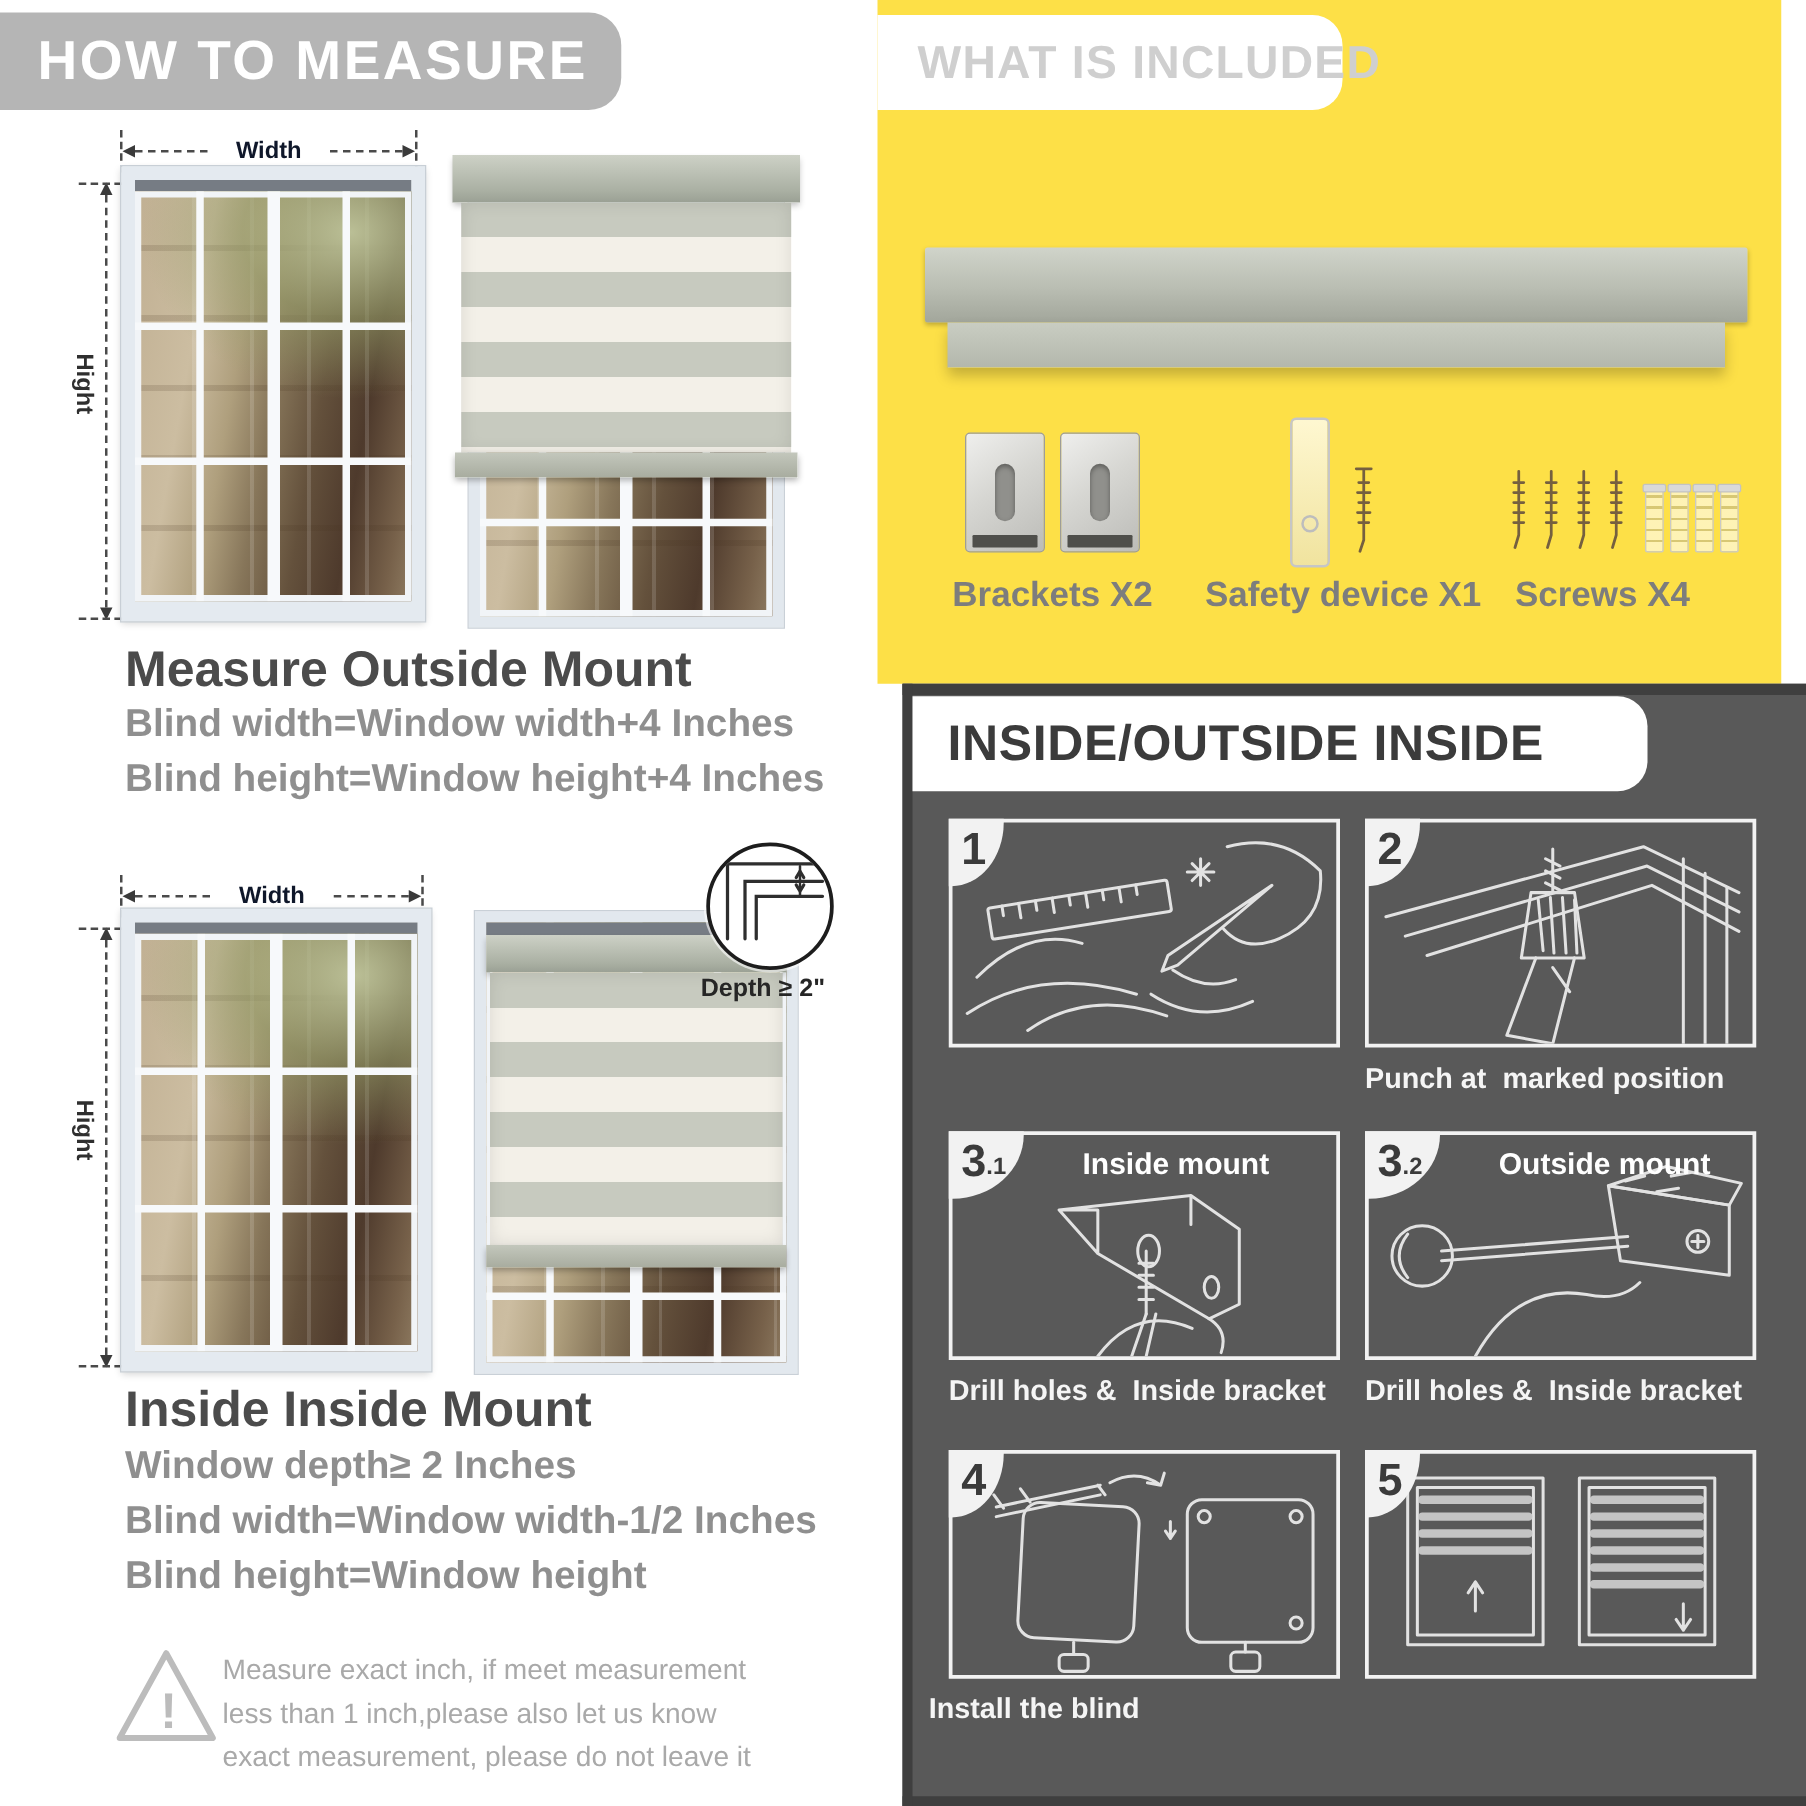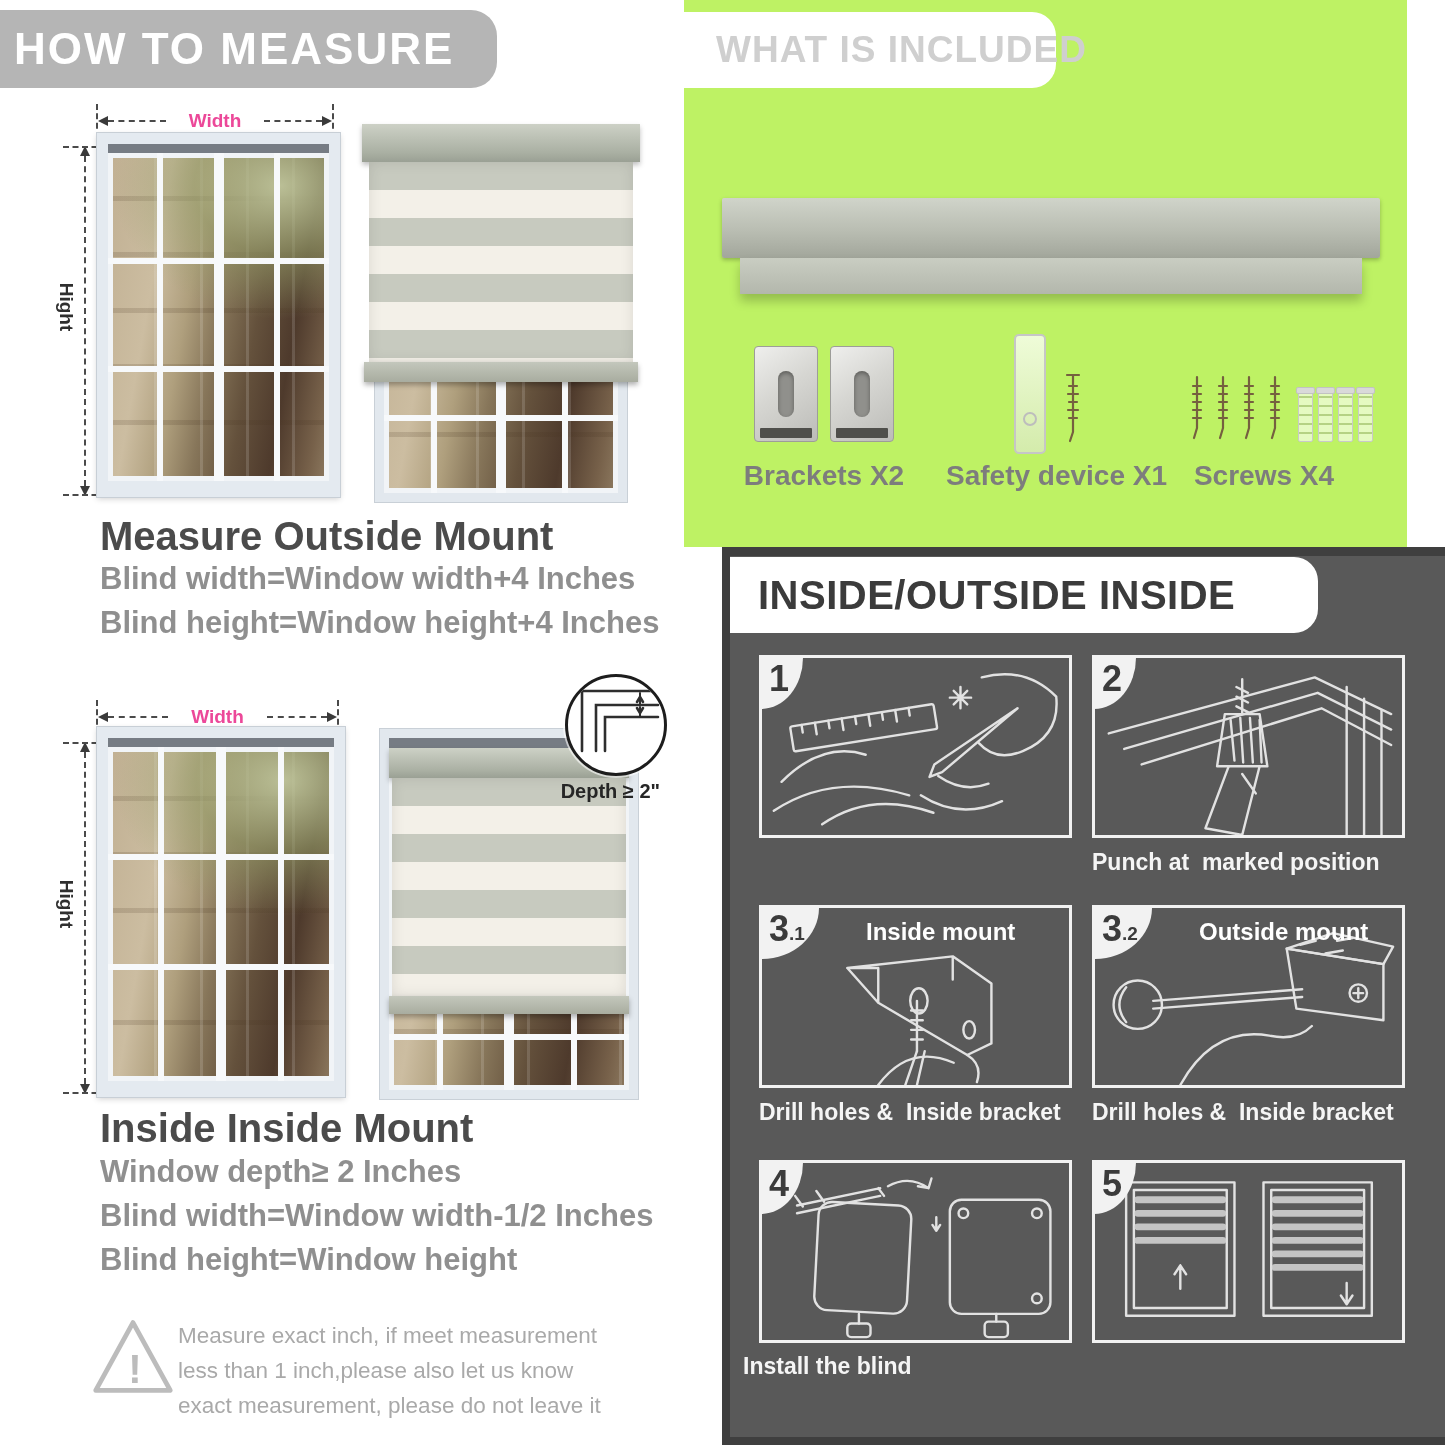--- a/index.html
+++ b/index.html
@@ -7,29 +7,29 @@
     width:1445px;height:1445px;position:relative;overflow:hidden;
     background:#ffffff;font-family:"Liberation Sans",sans-serif;
   }
   .abs{position:absolute;}
 
   
   .left-banner{
     left:0;top:10px;width:497px;height:78px;background:#b5b5b5;
     border-radius:0 26px 26px 0;display:flex;align-items:center;
   }
-  .left-banner span{color:#ffffff;font-weight:bold;font-size:44px;letter-spacing:2px;padding-left:14px;}
+  .left-banner span{color:#ffffff;font-weight:bold;font-size:44px;letter-spacing:2px;padding-left:30px;}
 
   
   .width-row{display:flex;align-items:center;height:36px;}
   .wtick{width:0;height:34px;border-left:2px dashed #4a4a4a;}
   .wdash{flex:1;height:0;border-top:2px dashed #4a4a4a;}
   .ah-l{width:0;height:0;border-top:5px solid transparent;border-bottom:5px solid transparent;border-right:10px solid #3a3a3a;}
   .ah-r{width:0;height:0;border-top:5px solid transparent;border-bottom:5px solid transparent;border-left:10px solid #3a3a3a;}
-  .wlabel{font-size:19px;font-weight:bold;color:#ec4899;margin:0 23px;}
+  .wlabel{font-size:19px;font-weight:bold;color:#0f172a;margin:0 23px;}
   .height-col{display:flex;flex-direction:column;align-items:center;width:14px;}
   .vdash{flex:1;width:0;border-left:2px dashed #4a4a4a;}
   .ah-u{width:0;height:0;border-left:5px solid transparent;border-right:5px solid transparent;border-bottom:10px solid #3a3a3a;}
   .ah-d{width:0;height:0;border-left:5px solid transparent;border-right:5px solid transparent;border-top:10px solid #3a3a3a;}
   .htick{position:absolute;width:44px;height:0;border-top:2px dashed #4a4a4a;left:-15px;}
   .hlabel{font-size:19px;font-weight:bold;color:#2f2f2f;transform:rotate(90deg);transform-origin:center;white-space:nowrap;}
 
   
   .mwindow{
     box-sizing:border-box;border:11px solid #e4eaf0;border-bottom-width:16px;
@@ -57,21 +57,21 @@
   .bwframe{position:absolute;box-sizing:border-box;border:9px solid #e2e8ee;outline:1px solid #c9d0d7;background:#fff;}
 
   .magnifier{border-radius:50%;border:3px solid #1d1d1d;background:#ffffff;overflow:hidden;box-shadow:0 0 0 2px rgba(255,255,255,.6);}
   .depth-label{font-size:20px;font-weight:bold;color:#262626;text-align:right;}
 
   .sec-title{font-size:40px;font-weight:bold;color:#4b4b4b;}
   .sec-line{font-size:31px;font-weight:bold;color:#8f8f8f;}
   .warn-text{font-size:22.5px;line-height:35px;color:#a9a9a9;font-weight:500;}
 
   
-  .panel-inc{left:684px;top:0;width:723px;height:547px;background:#bef264;}
+  .panel-inc{left:702px;top:0;width:723px;height:547px;background:#fde047;}
   .inc-banner{position:absolute;left:0;top:12px;width:372px;height:76px;background:#ffffff;border-radius:0 24px 24px 0;display:flex;align-items:center;}
   .inc-banner span{color:#cfcfcf;font-weight:bold;font-size:37px;letter-spacing:1px;padding-left:32px;white-space:nowrap;}
   .product-title{position:absolute;left:0;top:136px;width:100%;text-align:center;font-size:30px;font-weight:bold;color:#666666;}
   .cas-main{position:absolute;left:38px;top:198px;width:658px;height:60px;border-radius:2px;
     background:linear-gradient(180deg,#d0d4ca 0%,#b9bdb2 55%,#a2a69b 100%);
     box-shadow:0 2px 4px rgba(0,0,0,.25);}
   .cas-lip{position:absolute;left:56px;top:258px;width:622px;height:36px;
     background:linear-gradient(180deg,#c9cdc2,#b3b7ac);box-shadow:0 7px 10px rgba(0,0,0,.22);}
   .bracket{position:absolute;width:62px;height:94px;border-radius:4px;border:1px solid #9d9d99;
     background:linear-gradient(145deg,#efefed 0%,#d6d6d2 45%,#bcbcb8 100%);}

